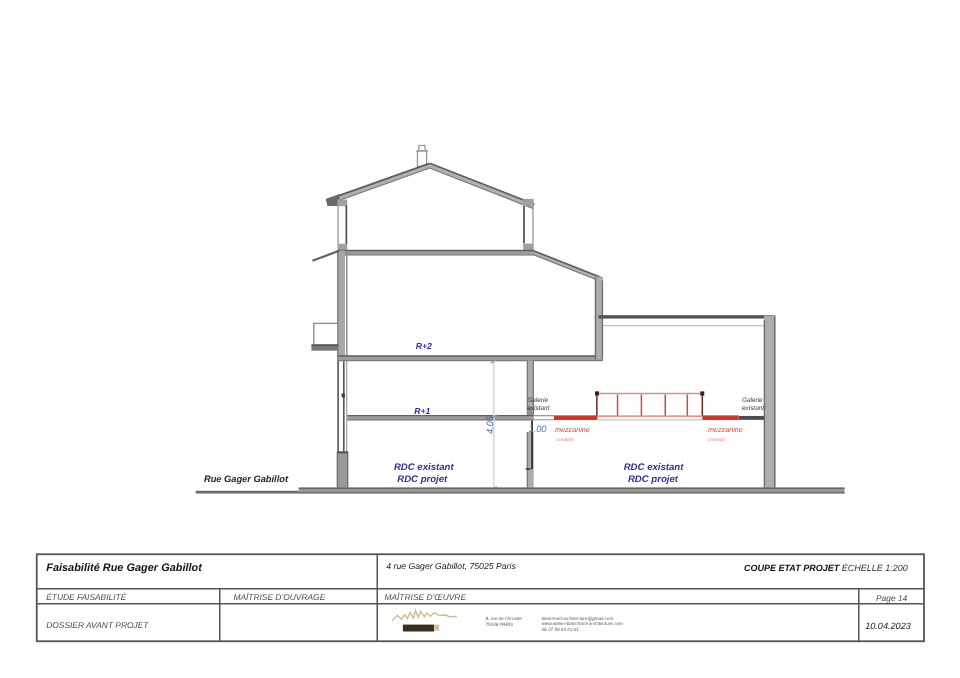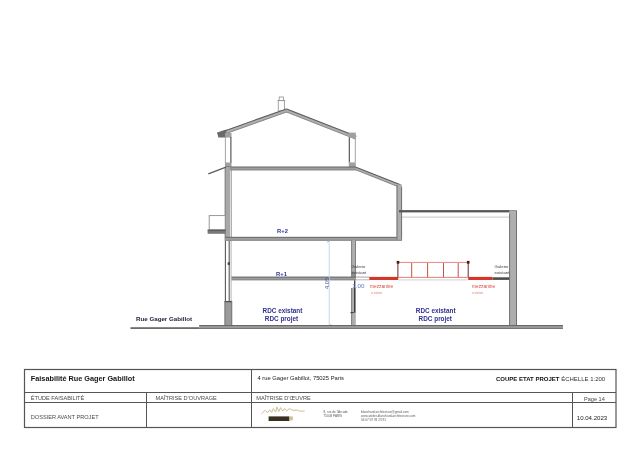--- a/index.html
+++ b/index.html
@@ -1,17 +1,17 @@
 <!DOCTYPE html>
 <html><head>
 <meta charset="utf-8">
 <style>
   html,body{margin:0;padding:0;background:#fff;}
   #page{position:relative;width:640px;height:452px;background:#fff;overflow:hidden;
-        font-family:"Liberation Sans",sans-serif;}
+        font-family:"Liberation Sans",sans-serif;font-style:italic;}
   svg{position:absolute;left:0;top:0;}
   text{font-family:"Liberation Sans",sans-serif;}
 </style>
 </head>
 <body>
 <div id="page">
 <svg width="640" height="452" viewBox="0 0 640 452">
 
   <g stroke="#9b9b9b" stroke-width="0.9" fill="#fff">
     <rect x="279.2" y="97" width="4.2" height="3.5"></rect>

